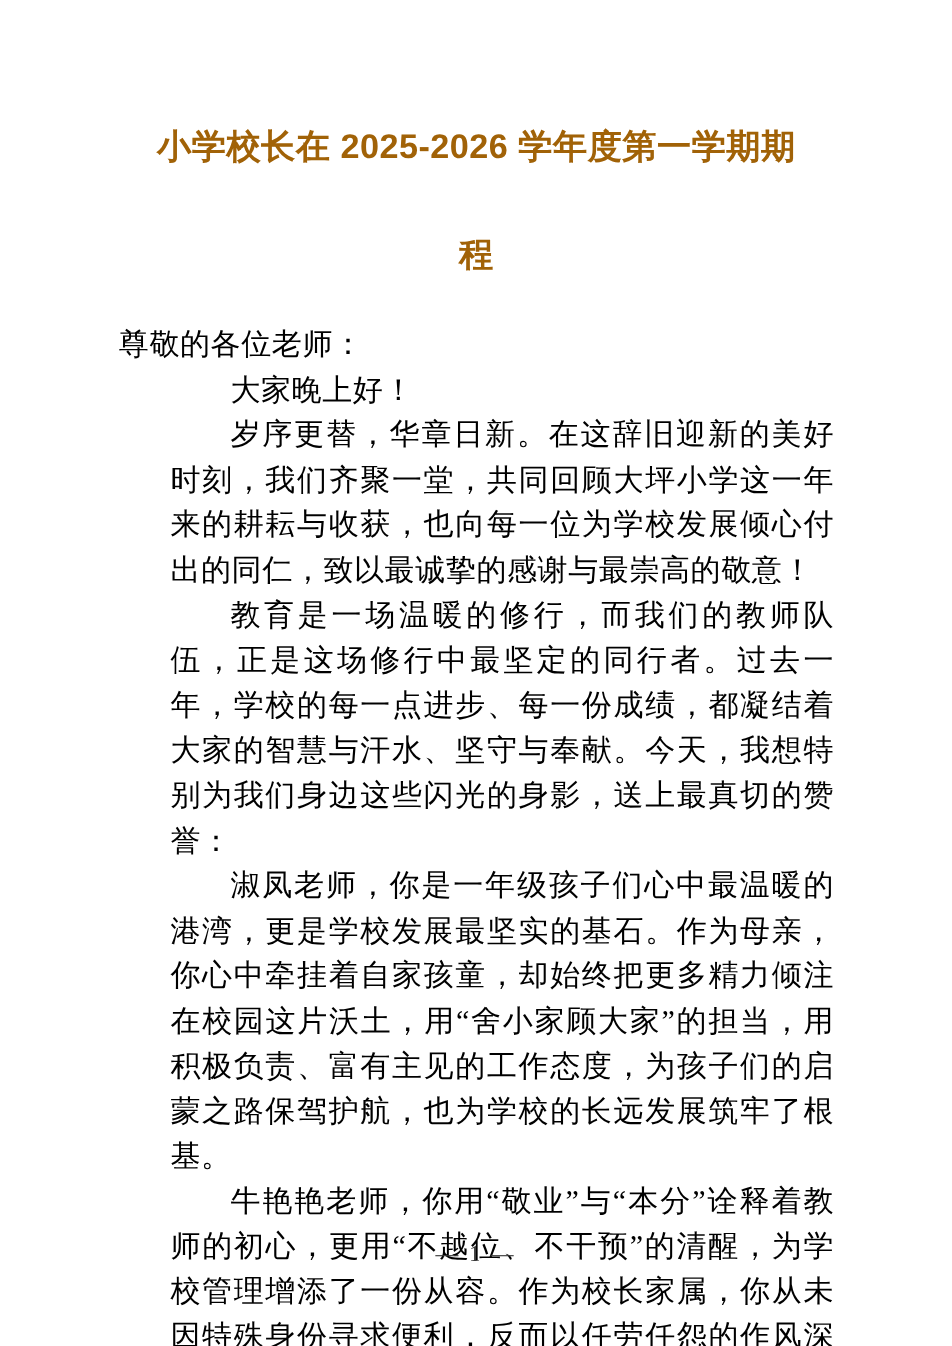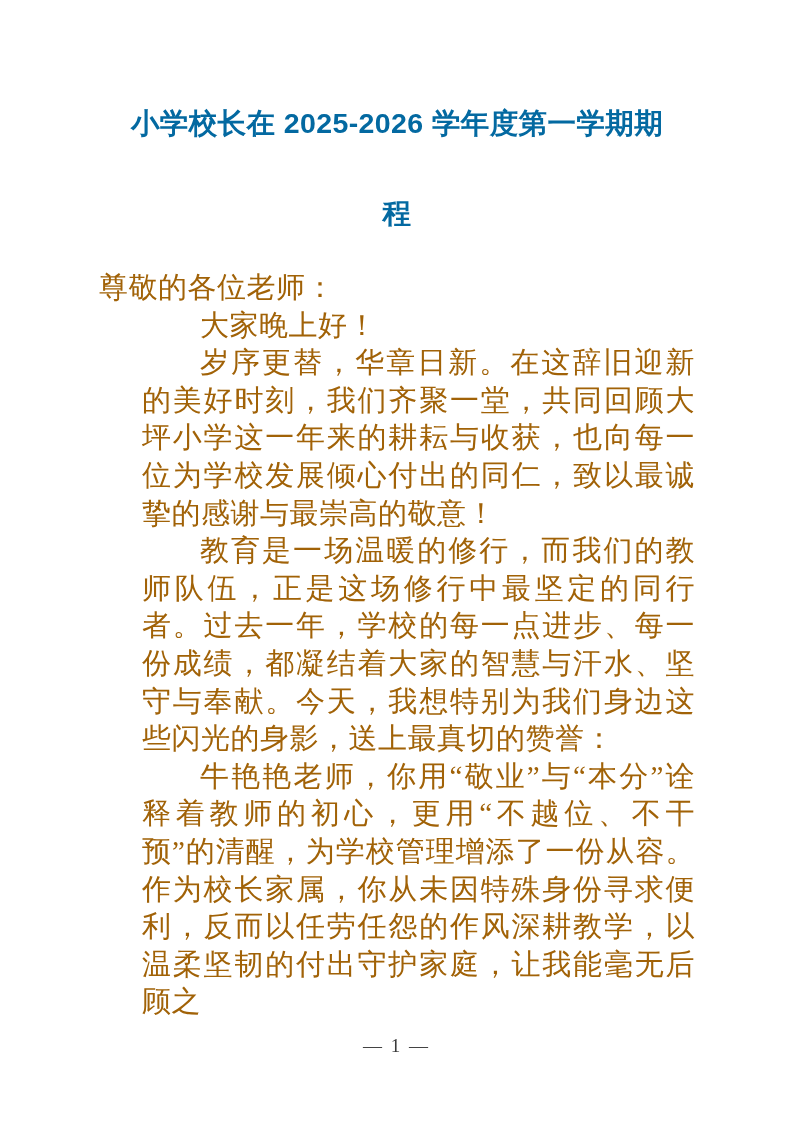--- a/index.html
+++ b/index.html
@@ -35,35 +35,35 @@
   
   .doc-title {
     margin: 0;
     padding-top: 101px;
     text-align: center;
     font-family: "Liberation Sans", "DejaVu Sans", sans-serif;
     font-weight: bold;
     font-size: 28.5px;
     line-height: 45px;
     letter-spacing: 0.4px;
-    color: #0369a1;
+    color: #a16207;
     text-rendering: optimizeLegibility;
   }
 
   
   .body-block {
     margin-top: 33px;
   }
 
   p.para {
     margin: 0;
     font-family: "Liberation Serif", "DejaVu Serif", serif;
-    font-size: 29px;
+    font-size: 25px;
     line-height: 37.6px;
-    color: #a16207;
+    color: #000000;
     text-align: justify;
     text-justify: inter-ideograph;
     letter-spacing: 0.5px;
     word-break: break-all;
   }
 
   p.para.indent {
     text-indent: 2em;
     margin-left: 43px;
   }
@@ -97,20 +97,21 @@
       <span>小学校长在 2025-2026 学年度第一学期期</span><br>
       <br>
       <span>程</span>
     </h1>
 
     <div class="body-block">
       <p class="para salutation">尊敬的各位老师：</p>
       <p class="para indent">大家晚上好！</p>
       <p class="para indent">岁序更替，华章日新。在这辞旧迎新的美好时刻，我们齐聚一堂，共同回顾大坪小学这一年来的耕耘与收获，也向每一位为学校发展倾心付出的同仁，致以最诚挚的感谢与最崇高的敬意！</p>
       <p class="para indent">教育是一场温暖的修行，而我们的教师队伍，正是这场修行中最坚定的同行者。过去一年，学校的每一点进步、每一份成绩，都凝结着大家的智慧与汗水、坚守与奉献。今天，我想特别为我们身边这些闪光的身影，送上最真切的赞誉：</p>
+      <p class="para indent">淑凤老师，你是一年级孩子们心中最温暖的港湾，更是学校发展最坚实的基石。作为母亲，你心中牵挂着自家孩童，却始终把更多精力倾注在校园这片沃土，用“舍小家顾大家”的担当，用积极负责、富有主见的工作态度，为孩子们的启蒙之路保驾护航，也为学校的长远发展筑牢了根基。</p>
       <p class="para indent">牛艳艳老师，你用“敬业”与“本分”诠释着教师的初心，更用“不越位、不干预”的清醒，为学校管理增添了一份从容。作为校长家属，你从未因特殊身份寻求便利，反而以任劳任怨的作风深耕教学，以温柔坚韧的付出守护家庭，让我能毫无后顾之</p>
     </div>
 
   </div>
 
   <div class="footer">
     <span>— 1 —</span>
   </div>
 
 </div>

